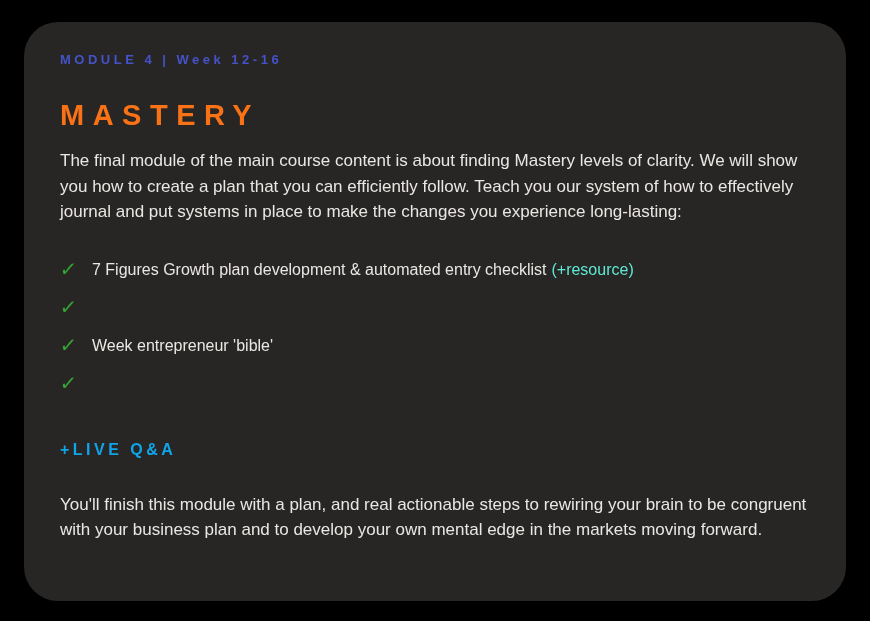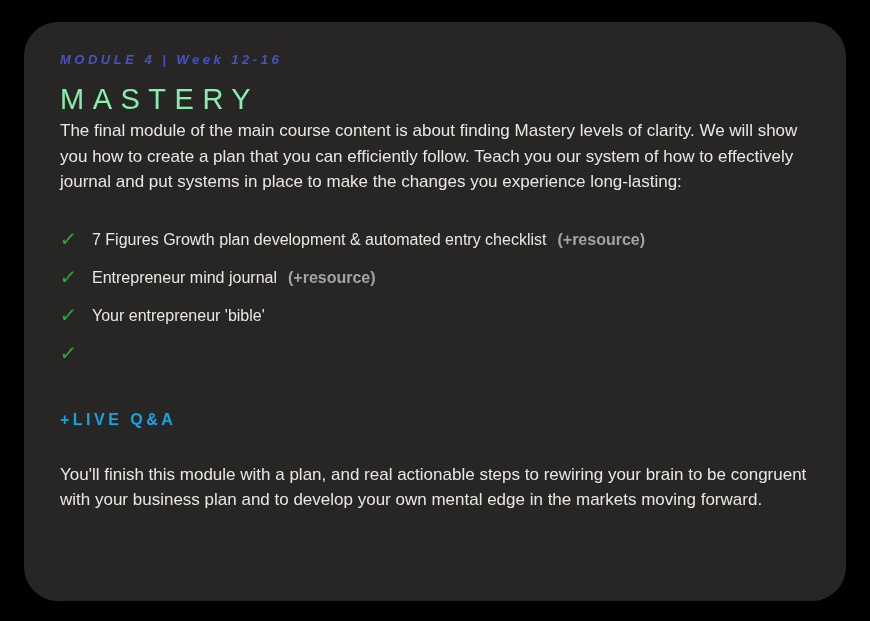--- a/index.html
+++ b/index.html
@@ -21,32 +21,31 @@
     background: #282525;
     border-radius: 34px;
     padding: 30px 36px 0 36px;
   }
   .module-label {
     color: #4453c8;
     font-size: 13px;
     font-weight: bold;
     letter-spacing: 3.5px;
     line-height: 16px;
-    font-style: italic;
   }
   .title {
-    margin-top: 15px;
-    color: #86efac;
+    margin-top: 31px;
+    color: #f97316;
     font-size: 29px;
-    font-weight: normal;
+    font-weight: bold;
     letter-spacing: 8.5px;
     line-height: 32px;
   }
   .intro, .outro {
-    margin-top: 3px;
+    margin-top: 17px;
     color: #e9e7e4;
     font-size: 17px;
     line-height: 25.5px;
     max-width: 758px;
   }
   .checklist {
     margin-top: 34px;
     list-style: none;
     padding: 0;
   }
@@ -62,23 +61,23 @@
     color: #33a532;
     font-size: 20px;
     line-height: 21px;
     width: 22px;
     flex: 0 0 22px;
     margin-right: 10px;
     transform: skewX(-6deg);
   }
   .check-text { }
   .check-resource {
-    font-weight: bold;
-    color: #a3a3a3;
-    margin-left: 11px;
+    font-weight: normal;
+    color: #5eead4;
+    margin-left: 5px;
   }
   .check-resource:empty { display: none; margin-left: 0; }
   .live-label {
     margin-top: 46px;
     color: #0ea5e9;
     font-size: 16px;
     font-weight: bold;
     letter-spacing: 3.5px;
     line-height: 20px;
   }
@@ -97,25 +96,24 @@
 
   <div class="intro">The final module of the main course content is about finding Mastery levels of clarity. We will show you how to create a plan that you can efficiently follow. Teach you our system of how to effectively journal and put systems in place to make the changes you experience long-lasting:</div>
 
   <ul class="checklist">
     <li class="check-item">
       <span class="check-icon">✓</span>
       <span><span class="check-text">7 Figures Growth plan development &amp; automated entry checklist</span><span class="check-resource">(+resource)</span></span>
     </li>
     <li class="check-item">
       <span class="check-icon">✓</span>
-      <span><span class="check-text">Entrepreneur mind journal</span><span class="check-resource">(+resource)</span></span>
     </li>
     <li class="check-item">
       <span class="check-icon">✓</span>
-      <span><span class="check-text">Your entrepreneur 'bible'</span></span>
+      <span><span class="check-text">Week entrepreneur 'bible'</span></span>
     </li>
     <li class="check-item">
       <span class="check-icon">✓</span>
     </li>
   </ul>
 
   <div class="live-label">+LIVE Q&amp;A</div>
 
   <div class="outro">You'll finish this module with a plan, and real actionable steps to rewiring your brain to be congruent with your business plan and to develop your own mental edge in the markets moving forward.</div>
 

